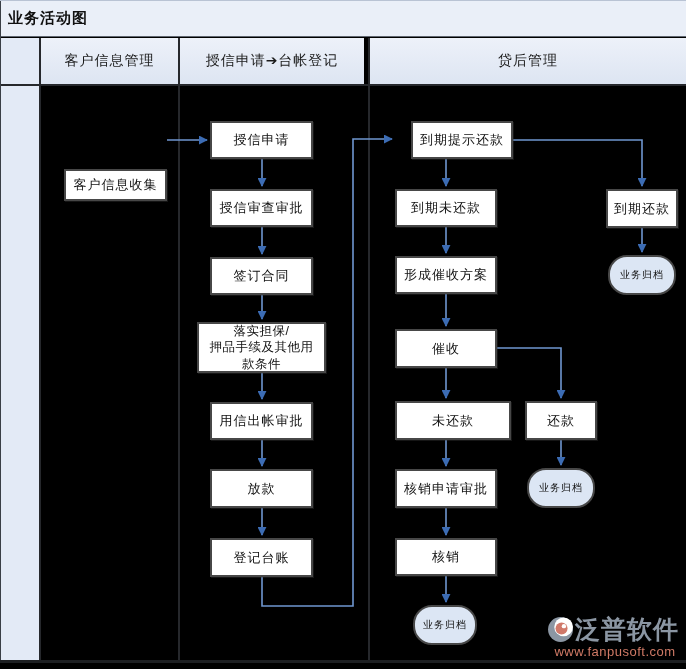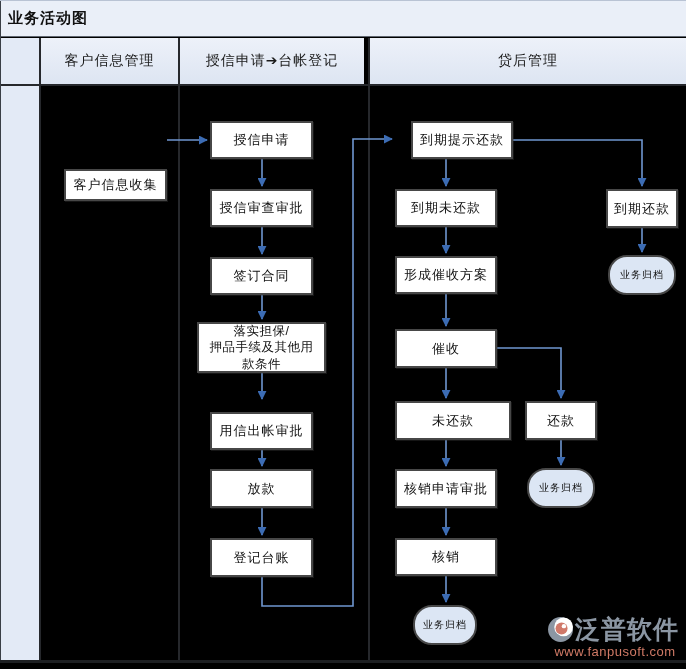--- a/index.html
+++ b/index.html
@@ -126,21 +126,21 @@
   </svg>
 
   <div class="node" style="left:64px;top:120px;width:103px;height:32px;margin-top:48px;">客户信息收集</div>
 
   <div class="node" style="left:210px;top:120px;width:103px;height:38px;">授信申请</div>
   <div class="node" style="left:210px;top:188px;width:103px;height:38px;">授信审查审批</div>
   <div class="node" style="left:210px;top:256px;width:103px;height:38px;">签订合同</div>
   <div class="node multiline" style="left:197px;top:321px;width:129px;height:51px;">落实担保/
 押品手续及其他用
 款条件</div>
-  <div class="node" style="left:210px;top:411px;width:103px;height:38px;">用信出帐审批</div>
+  <div class="node" style="left:210px;top:401px;width:103px;height:38px;">用信出帐审批</div>
   <div class="node" style="left:210px;top:468px;width:103px;height:39px;">放款</div>
   <div class="node" style="left:210px;top:537px;width:103px;height:39px;">登记台账</div>
 
   <div class="node" style="left:395px;top:120px;width:102px;height:38px;margin-left:16px;">到期提示还款</div>
   <div class="node" style="left:395px;top:188px;width:102px;height:38px;">到期未还款</div>
   <div class="node" style="left:395px;top:255px;width:102px;height:38px;">形成催收方案</div>
   <div class="node" style="left:395px;top:328px;width:102px;height:39px;">催收</div>
   <div class="node" style="left:395px;top:400px;width:116px;height:39px;">未还款</div>
   <div class="node" style="left:395px;top:468px;width:102px;height:39px;">核销申请审批</div>
   <div class="node" style="left:395px;top:537px;width:102px;height:38px;">核销</div>

